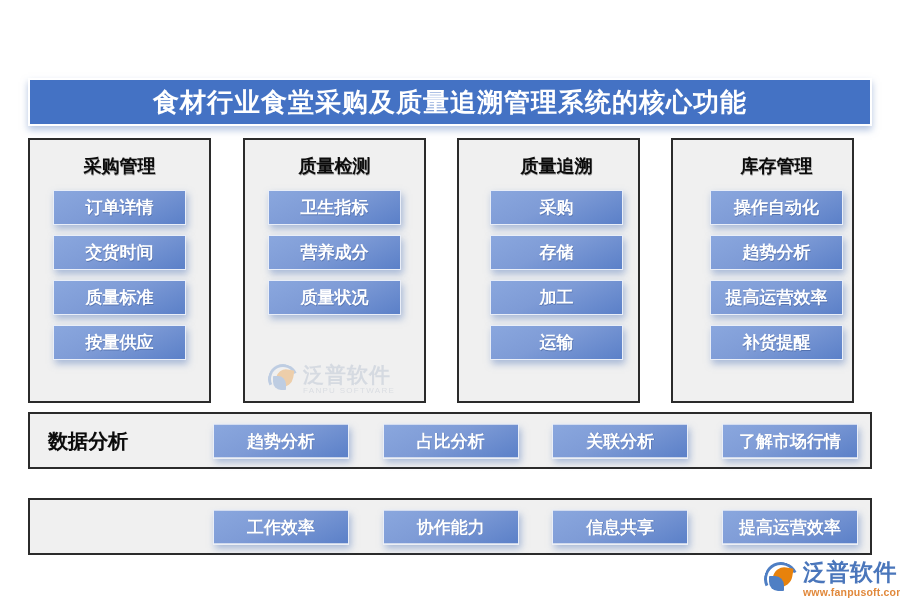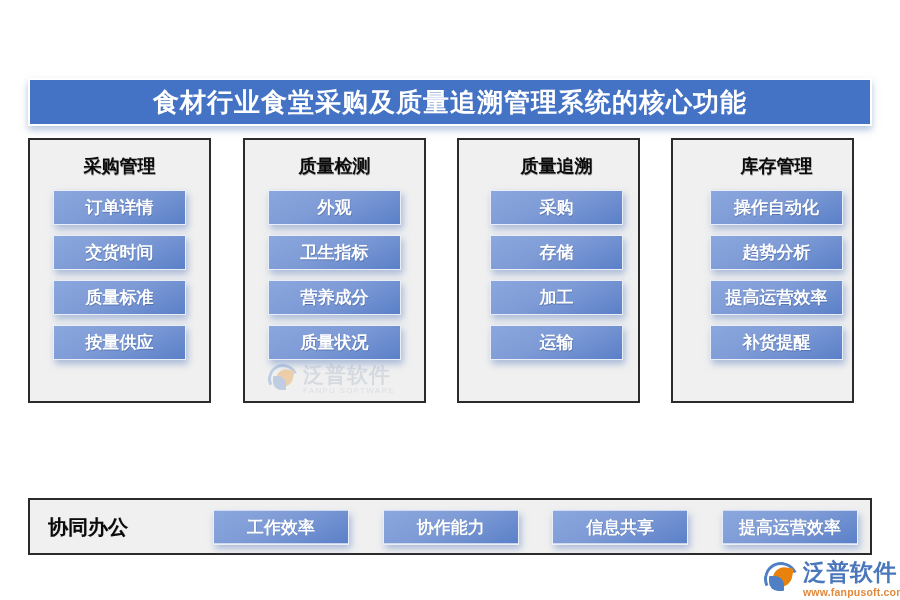--- a/index.html
+++ b/index.html
@@ -253,21 +253,20 @@
       <div class="blue-btn">订单详情</div>
       <div class="blue-btn">交货时间</div>
       <div class="blue-btn">质量标准</div>
       <div class="blue-btn">按量供应</div>
     </div>
   </div>
 
   <div class="col-card" id="col-1">
     <div class="col-title">质量检测</div>
     <div class="btn-stack">
-      <div class="blue-btn">外观</div>
       <div class="blue-btn">卫生指标</div>
       <div class="blue-btn">营养成分</div>
       <div class="blue-btn">质量状况</div>
     </div>
   </div>
 
   <div class="col-card" id="col-2">
     <div class="col-title">质量追溯</div>
     <div class="btn-stack">
       <div class="blue-btn">采购</div>
@@ -292,23 +291,31 @@
       <div class="ring"></div>
       <div class="blade"></div>
       <div class="blade2"></div>
     </div>
     <div class="wm-text">
       <div class="wm-cn">泛普软件</div>
       <div class="wm-en">FANPU SOFTWARE</div>
     </div>
   </div>
 
+  <div class="row-card" id="row-0">
+    <div class="row-label">数据分析</div>
+    <div class="row-btns">
+      <div class="blue-btn">趋势分析</div>
+      <div class="blue-btn">占比分析</div>
+      <div class="blue-btn">关联分析</div>
+      <div class="blue-btn">了解市场行情</div>
+    </div>
+  </div>
 
   <div class="row-card" id="row-1">
-    <div class="row-label">协同办公</div>
     <div class="row-btns">
       <div class="blue-btn">工作效率</div>
       <div class="blue-btn">协作能力</div>
       <div class="blue-btn">信息共享</div>
       <div class="blue-btn">提高运营效率</div>
     </div>
   </div>
 
   <div id="brand-logo">
     <div class="mark">

